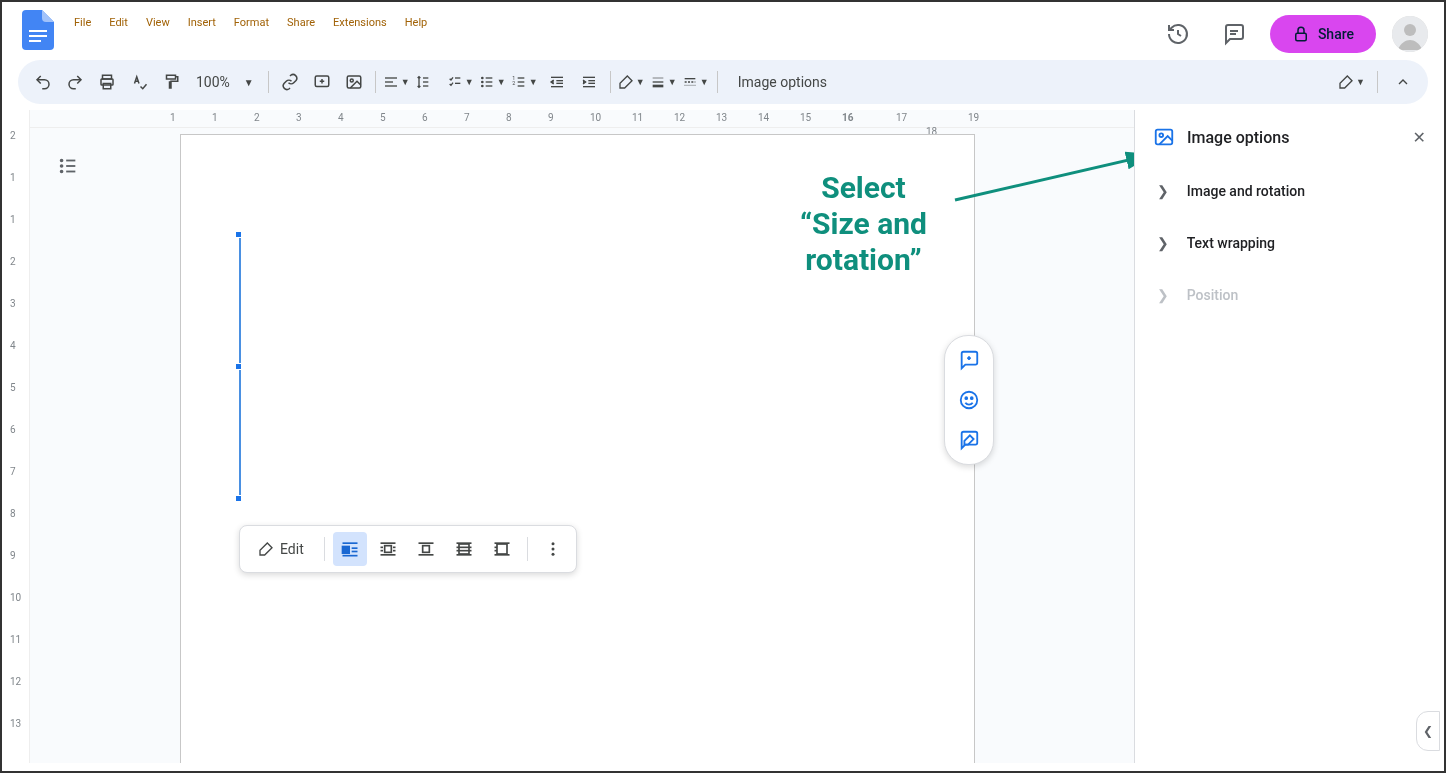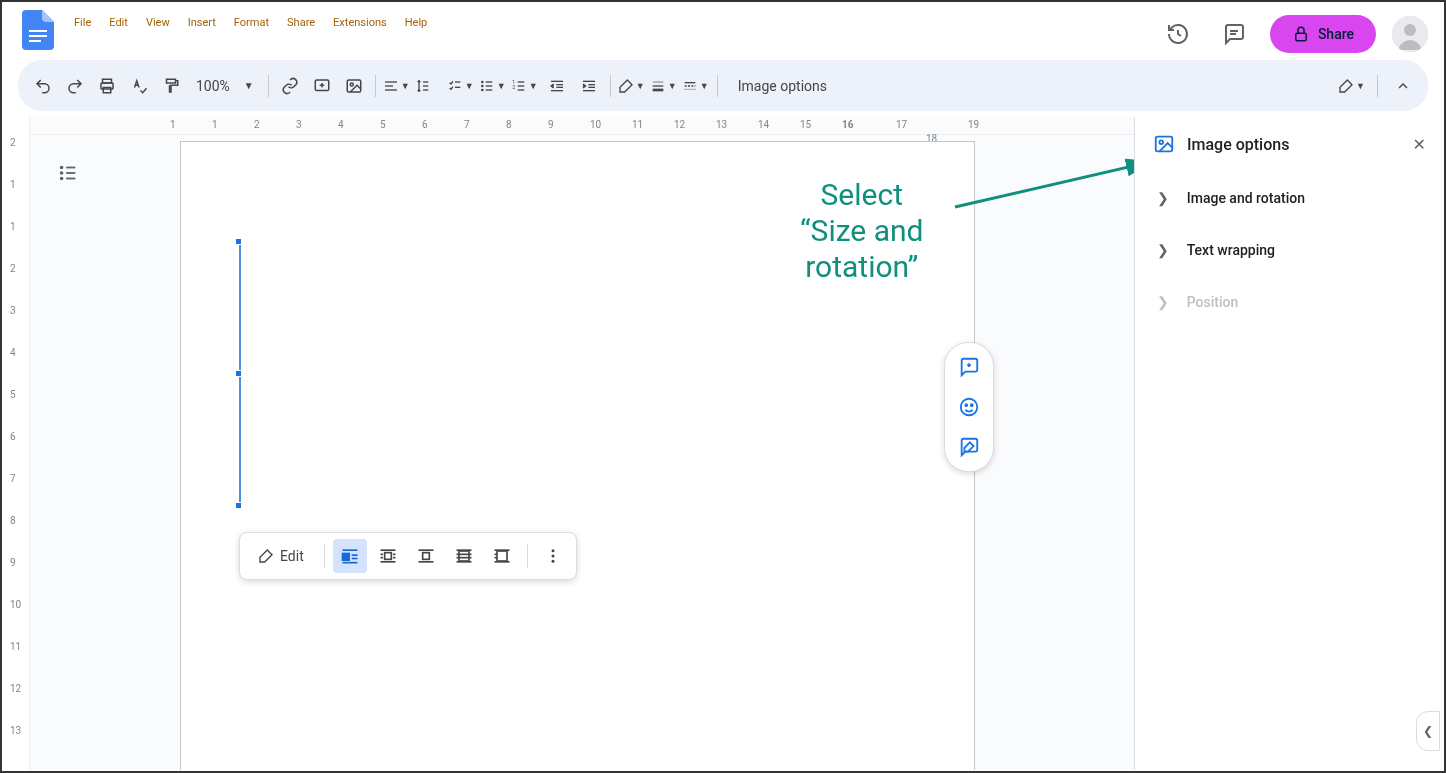--- a/index.html
+++ b/index.html
@@ -10,21 +10,21 @@
 .title-row{display:flex;align-items:center;gap:10px}
 .doc-title{font-size:18px;color:#202124;padding:2px 6px}
 .title-icons{display:flex;gap:12px;color:#5f6368;font-size:18px}
 .menubar{display:flex;gap:2px;margin-top:2px}
 .menu-item{padding:4px 8px;font-size:11px;color:#a16207;border-radius:4px;cursor:pointer}
 .header-right{display:flex;align-items:center;gap:16px;margin-left:auto;padding-top:4px}
 .header-icon{width:40px;height:40px;display:flex;align-items:center;justify-content:center;color:#5f6368;border-radius:50%;cursor:pointer}
 .share-btn{display:flex;align-items:center;gap:8px;background:#d946ef;padding:10px 22px;border-radius:40px;font-size:14px;font-weight:500;color:#001d35;cursor:pointer}
 .avatar{width:36px;height:36px;border-radius:50%;background:#ddd;overflow:hidden;display:flex;align-items:center;justify-content:center}
 .toolbar-wrap{padding:6px 16px}
-.toolbar{background:#edf2fa;border-radius:24px;padding:4px 10px;display:flex;align-items:center;gap:2px;height:51px}
+.toolbar{background:#edf2fa;border-radius:24px;padding:4px 10px;display:flex;align-items:center;gap:2px;height:44px}
 .tb-btn{min-width:30px;height:30px;display:flex;align-items:center;justify-content:center;color:#444746;border-radius:4px;cursor:pointer;position:relative}
 .tb-sep{width:1px;height:22px;background:#c7c7c7;margin:0 4px}
 .tb-btn.with-arrow{padding-right:12px}
 .tb-arrow{position:absolute;right:2px;font-size:9px;color:#444746}
 .zoom-box{display:flex;align-items:center;gap:4px;padding:0 8px;font-size:14px;color:#444746}
 .img-opt-text{font-size:14px;color:#444746;padding:0 14px}
 .toolbar-right{margin-left:auto;display:flex;align-items:center;gap:6px}
 .content{display:flex;height:calc(773px - 120px);position:relative}
 .ruler-v{width:28px;background:#fff;position:relative;border-right:1px solid #eee;flex-shrink:0}
 .ruler-h{height:18px;position:relative;margin-left:0;border-bottom:1px solid #eee}
@@ -45,21 +45,21 @@
 .bubble-bar{position:absolute;right:-20px;top:200px;background:#fff;border:1px solid #dadce0;border-radius:24px;box-shadow:0 2px 6px rgba(0,0,0,.15);display:flex;flex-direction:column;padding:8px;gap:8px}
 .bubble-btn{width:32px;height:32px;display:flex;align-items:center;justify-content:center;color:#1a73e8;cursor:pointer}
 .sidepanel{width:310px;border-left:1px solid #dadce0;background:#fff;display:flex;flex-direction:column;flex-shrink:0}
 .sp-header{display:flex;align-items:center;gap:12px;padding:16px 18px;border-bottom:1px solid transparent}
 .sp-title{font-size:16px;font-weight:500;color:#202124;flex:1}
 .sp-close{color:#5f6368;cursor:pointer;font-size:16px}
 .sp-item{display:flex;align-items:center;gap:18px;padding:18px 22px;cursor:pointer;font-size:14px;font-weight:500;color:#202124}
 .sp-item.disabled{color:#bdc1c6}
 .sp-chevron{color:#5f6368;font-size:14px}
 .sp-item.disabled .sp-chevron{color:#bdc1c6}
-.annotation{position:absolute;pointer-events:none;font-family:'Comic Sans MS','Segoe Script',cursive;color:#0f8f7d;font-size:30px;font-weight:400;line-height:1.2}
+.annotation{position:absolute;pointer-events:none;font-family:'Comic Sans MS','Segoe Script',cursive;color:#0f8f7d;font-size:30px;font-weight:700;line-height:1.2}
 .arrow-line{position:absolute;pointer-events:none}
 .expand-arrow{position:absolute;right:4px;bottom:20px;width:24px;height:40px;background:#fff;border:1px solid #dadce0;border-radius:12px 0 0 12px;display:flex;align-items:center;justify-content:center;color:#5f6368;font-size:12px}
 svg{display:block}
 </style>
 </head>
 <body>
 
 <div class="header">
   <div class="docs-icon">
     <svg width="32" height="40" viewBox="0 0 32 40">

